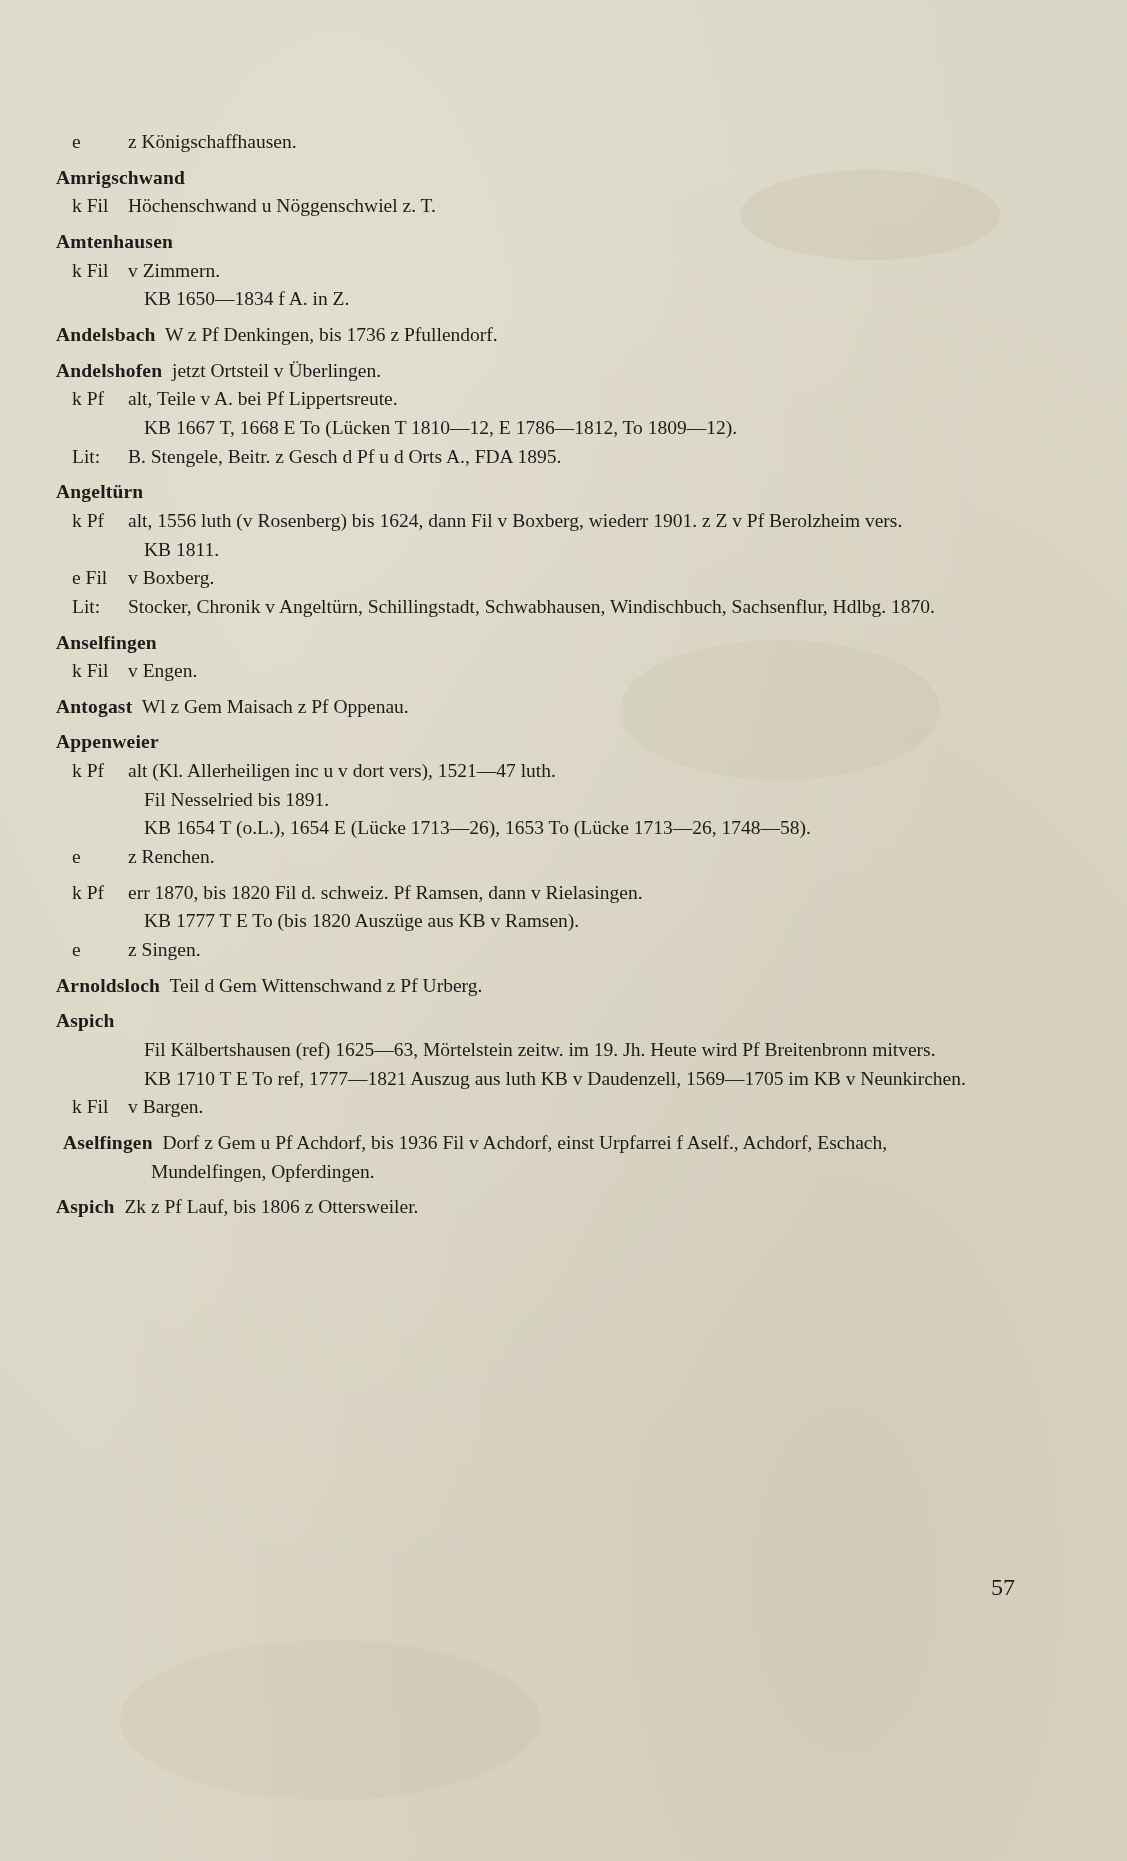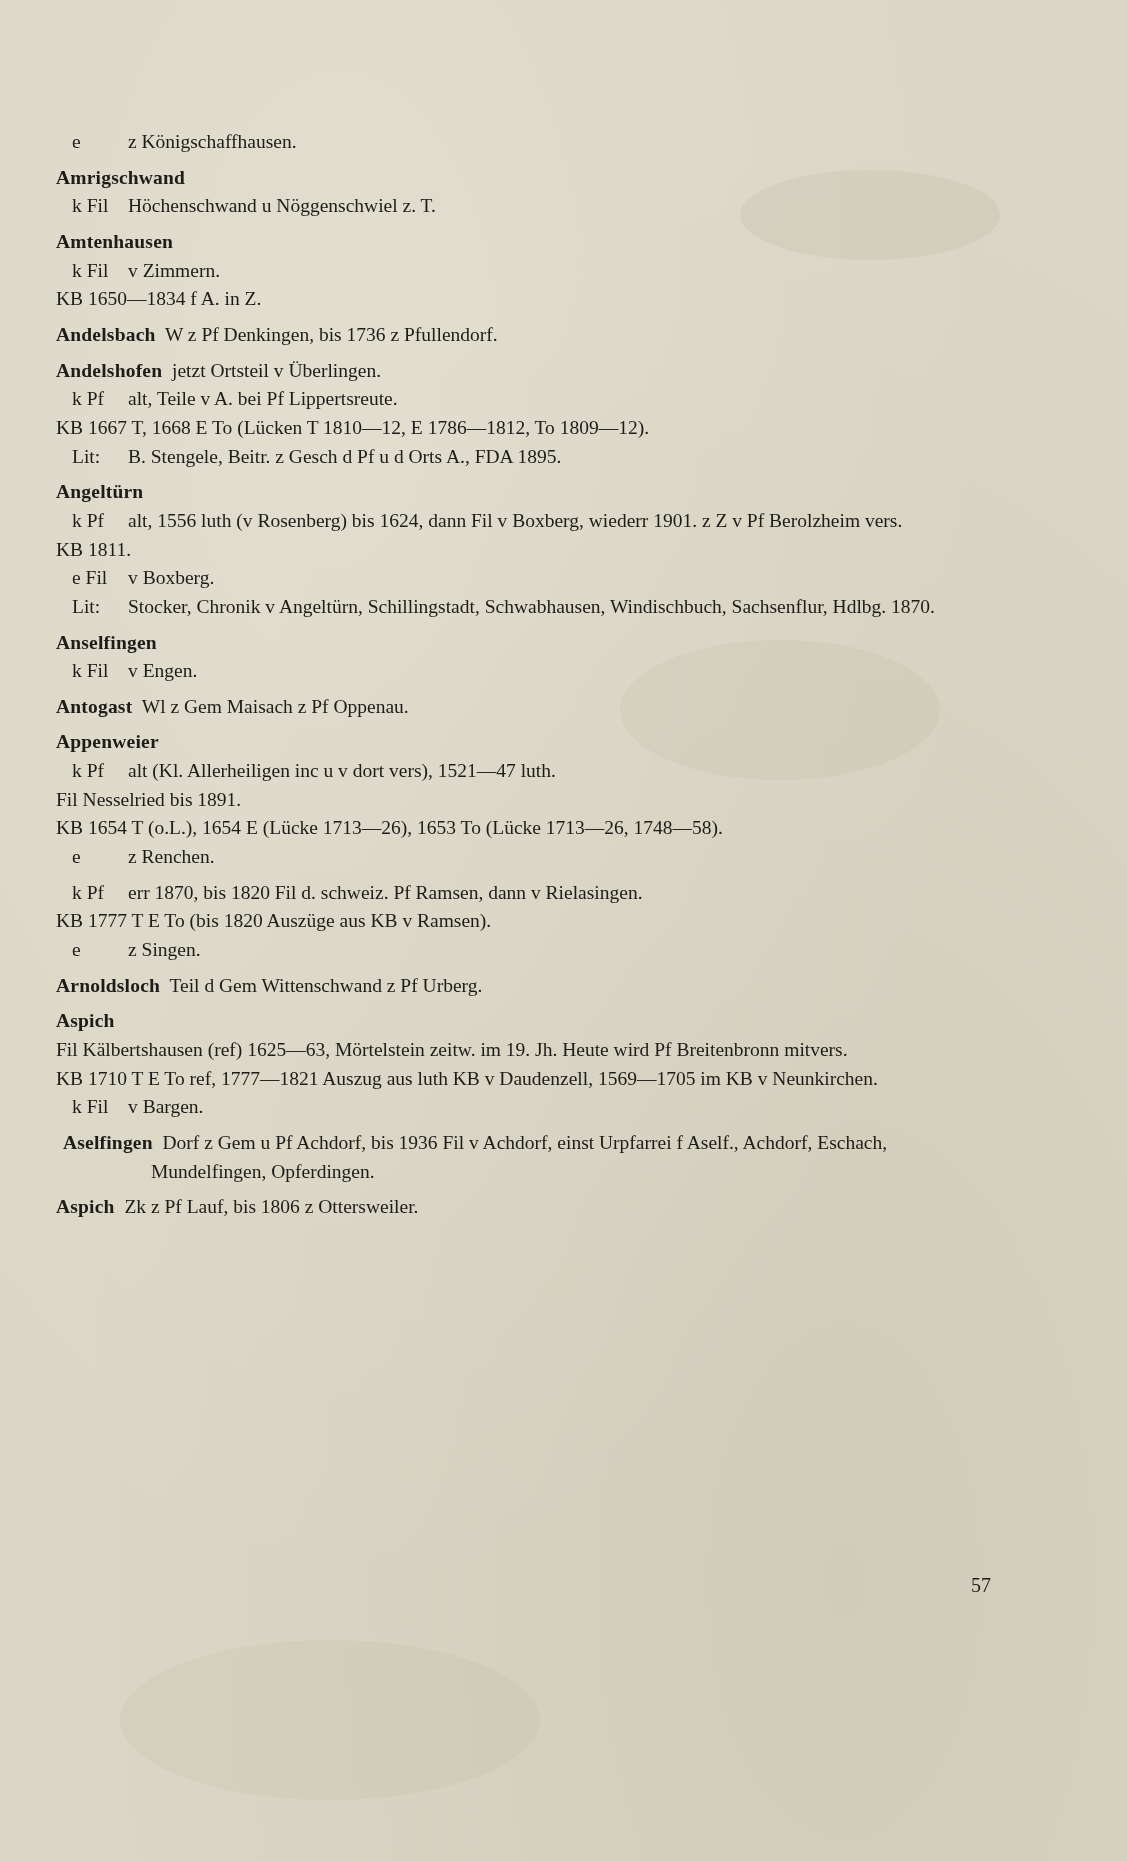--- a/index.html
+++ b/index.html
@@ -55,32 +55,33 @@
     white-space: nowrap;
   }
   .body {
     flex: 1 1 auto;
     text-align: justify;
   }
   .body.narrow {
     text-align: left;
   }
   .sub {
+    margin-left: 88px;
     text-align: justify;
   }
   .indent-hang {
     padding-left: 88px;
     text-indent: -88px;
     margin-left: 7px;
   }
   .pagenum {
     position: absolute;
-    right: 136px;
+    right: 112px;
     top: 1574px;
-    font-size: 20px;
+    font-size: 24px;
   }
   .smudge {
     position: absolute;
     border-radius: 50%;
     pointer-events: none;
   }
   .sp { white-space: pre; }
 </style>
 </head>
 <body>

